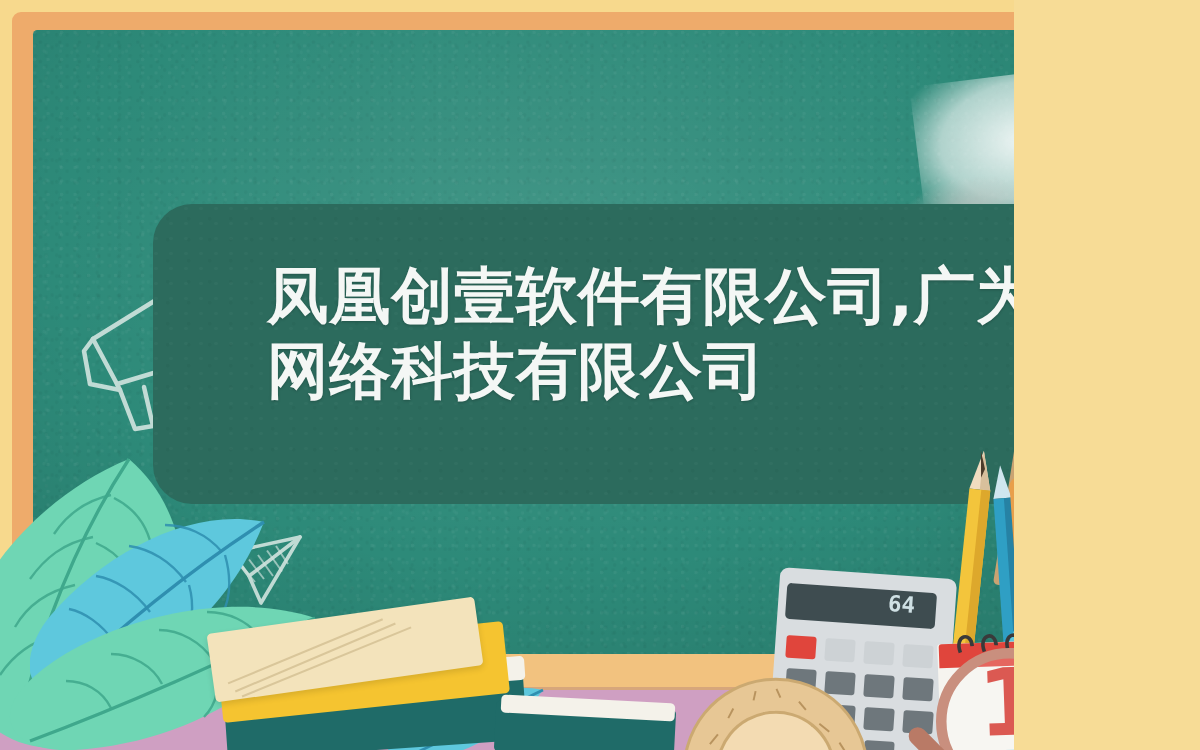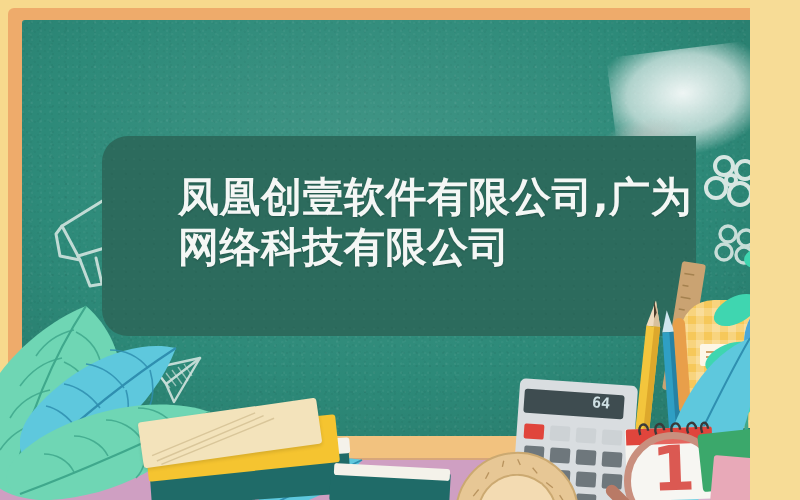--- a/index.html
+++ b/index.html
@@ -1,21 +1,21 @@
 <!DOCTYPE html>
 <html><head>
 <meta charset="utf-8">
 <style>
   html,body{margin:0;padding:0;}
   body{
     width:800px;height:500px;overflow:hidden;
     font-family:"DejaVu Sans","Liberation Sans",sans-serif;
     background:#f7dc96;
   }
-  #stage{position:relative;width:750px;height:500px;overflow:hidden;background:#f7dc96;}
+  #stage{position:relative;width:676px;height:500px;overflow:hidden;background:#f7dc96;}
 
   
   .page-bg{position:absolute;inset:0;background:#f7d98d;}
   .frame{
     position:absolute;left:8px;top:8px;width:784px;height:440px;
     background:#eeab6b;border-radius:6px;
   }
   .board{
     position:absolute;left:22px;top:20px;width:756px;height:420px;
     background:#2d8a79;border-radius:3px;overflow:hidden;

